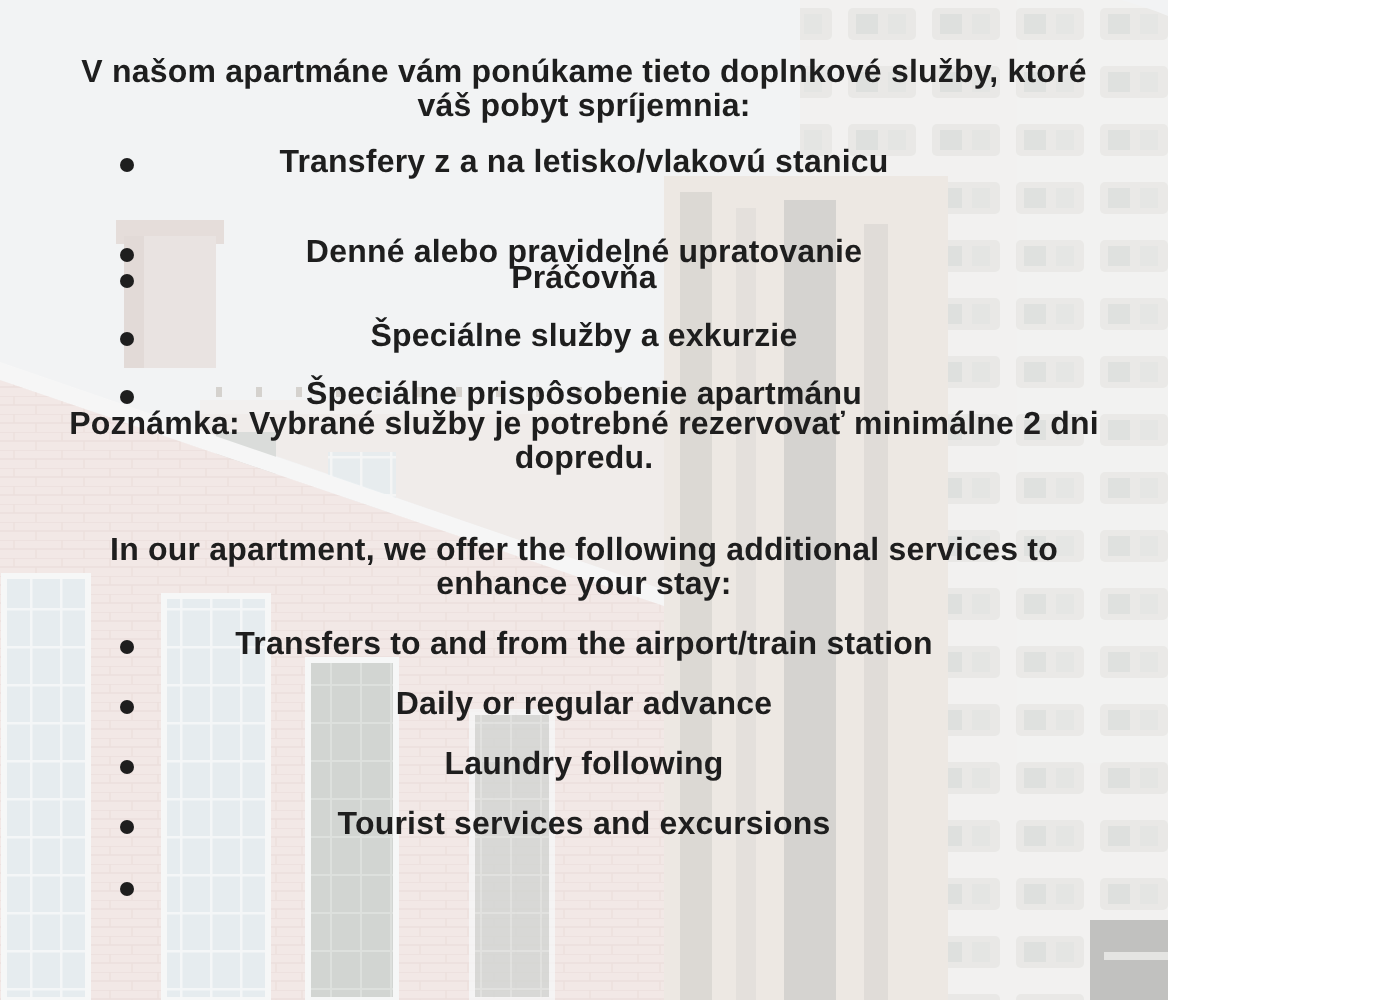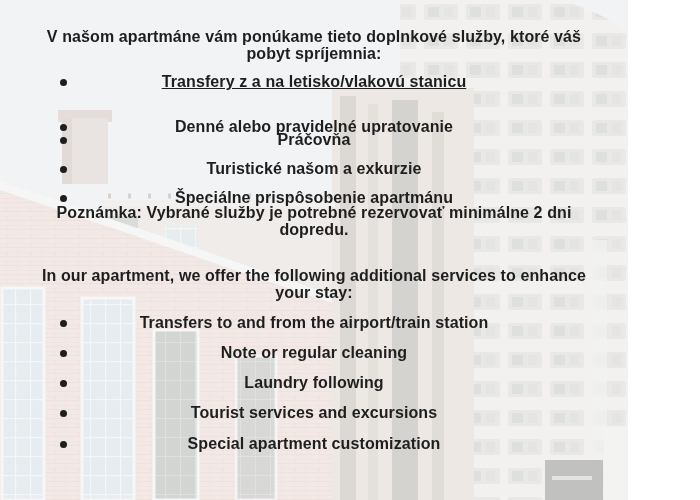--- a/index.html
+++ b/index.html
@@ -1,18 +1,18 @@
 <!DOCTYPE html>
 <html><head>
 <meta charset="utf-8">
 <style>
   html, body { margin: 0; padding: 0; background: #ffffff; }
   .page {
     position: relative;
-    width: 628px;
+    width: 584px;
     height: 500px;
     overflow: hidden;
     background: #f2f3f4;
     font-family: "Liberation Sans", "DejaVu Sans", sans-serif;
   }
   .bg {
     position: absolute;
     inset: 0;
     width: 700px;
     height: 500px;
@@ -51,21 +51,21 @@
     left: 30px;
     top: 50%;
     width: 7px;
     height: 7px;
     margin-top: -3px;
     border-radius: 50%;
     background: #1e1e1e;
   }
   
   #sk-heading { top: 28px; }
-  #sk-list .item:nth-child(1) { top: 73px; text-decoration: underline; }
+  #sk-list .item:nth-child(1) { top: 73px; }
   #sk-list .item:nth-child(2) { top: 118px; }
   #sk-list .item:nth-child(3) { top: 131px; }
   #sk-list .item:nth-child(4) { top: 160px; }
   #sk-list .item:nth-child(5) { top: 189px; }
   #sk-note { top: 204px; }
   #en-heading { top: 267px; }
   #en-list .item:nth-child(1) { top: 314px; }
   #en-list .item:nth-child(2) { top: 344px; }
   #en-list .item:nth-child(3) { top: 374px; }
   #en-list .item:nth-child(4) { top: 404px; }
@@ -155,50 +155,49 @@
       <div class="item">
         <span class="dot"></span>
         <span>Denné alebo pravidelné upratovanie</span>
       </div>
       <div class="item">
         <span class="dot"></span>
         <span>Práčovňa</span>
       </div>
       <div class="item">
         <span class="dot"></span>
-        <span>Turistické našom a exkurzie</span>
+        <span>Špeciálne služby a exkurzie</span>
       </div>
       <div class="item">
         <span class="dot"></span>
         <span>Špeciálne prispôsobenie apartmánu</span>
       </div>
     </div>
 
     <p class="note" id="sk-note"><span class="note-inner">Poznámka: Vybrané služby je potrebné rezervovať minimálne 2 dni dopredu.</span></p>
 
     <p class="heading" id="en-heading"><span class="heading-inner">In our apartment, we offer the following additional services to enhance your stay:</span></p>
 
     <div class="list" id="en-list">
       <div class="item">
         <span class="dot"></span>
         <span>Transfers to and from the airport/train station</span>
       </div>
       <div class="item">
         <span class="dot"></span>
-        <span>Note or regular cleaning</span>
+        <span>Daily or regular advance</span>
       </div>
       <div class="item">
         <span class="dot"></span>
         <span>Laundry following</span>
       </div>
       <div class="item">
         <span class="dot"></span>
         <span>Tourist services and excursions</span>
       </div>
       <div class="item">
         <span class="dot"></span>
-        <span>Special apartment customization</span>
       </div>
     </div>
 
 
   </div>
 </div>
 
 </body></html>

